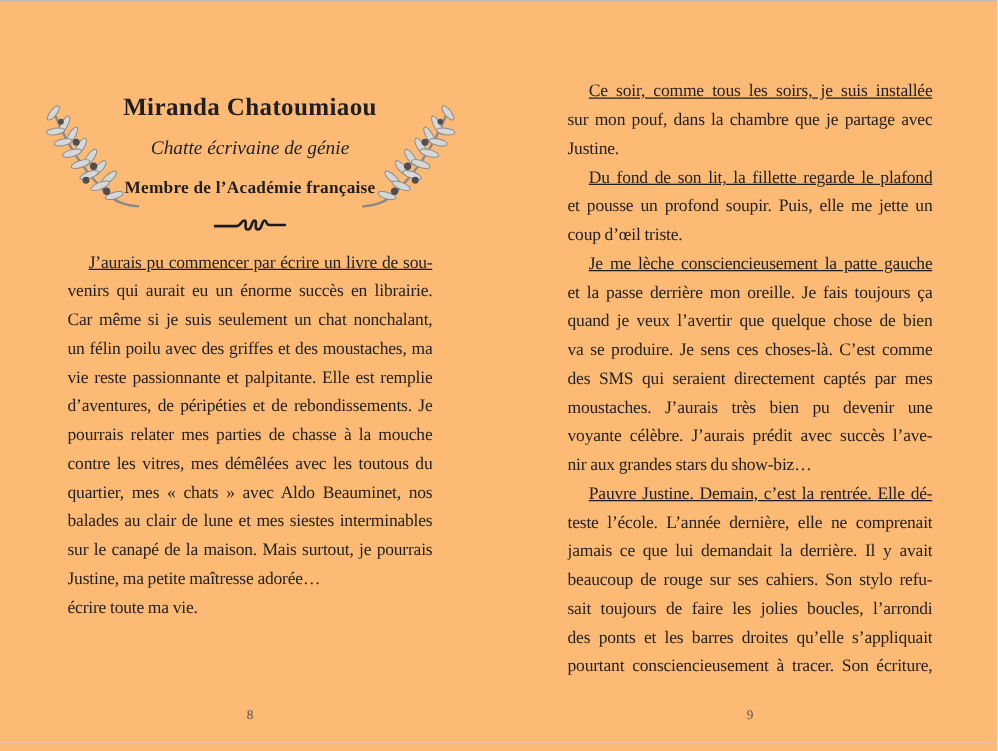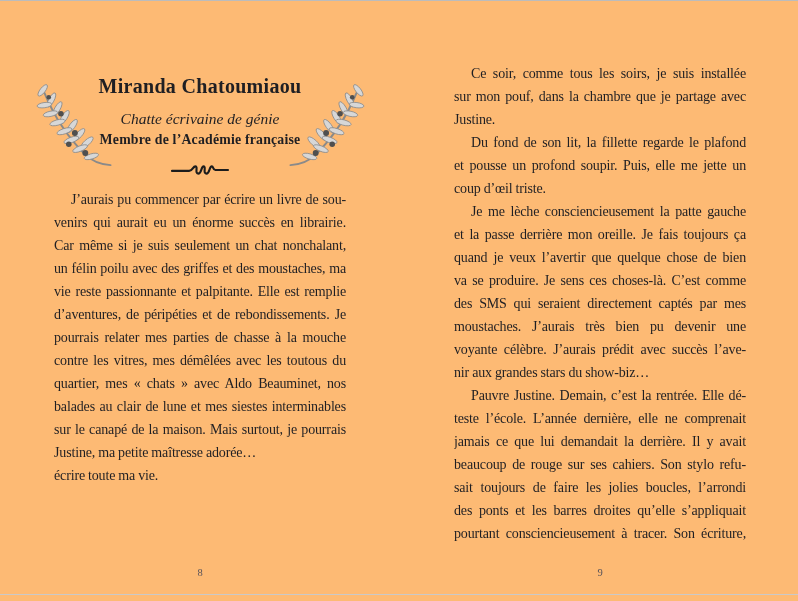--- a/index.html
+++ b/index.html
@@ -23,41 +23,41 @@
   .author {
     font-size: 20px; font-weight: bold; letter-spacing: 0.3px;
     line-height: 24px; margin: 0;
   }
   .role {
     font-style: italic; font-size: 15.5px; line-height: 18px;
     margin-top: 12px;
   }
   .affiliation {
     font-weight: bold; font-size: 13.8px; line-height: 16px;
-    margin-top: 4px; letter-spacing: 0.2px;
+    margin-top: 14px; letter-spacing: 0.2px;
   }
   .divider-wrap { margin-top: 14px; height: 18px; }
 
   .branch { position: absolute; width: 80px; height: 92px; }
   .branch.left { left: 34px; top: 80px; }
   .branch.right { left: 287px; top: 80px; transform: scaleX(-1); }
 
   
   .col {
     position: absolute; width: 292px;
     font-size: 14px; letter-spacing: -0.15px; word-spacing: -0.3px;
   }
-  .col.left-body  { left: 54px;  top: 188px; }
+  .col.left-body  { left: 54px;  top: 199px; }
   .col.right-body { left: 454px; top: 62px; }
   .ln {
     height: 23px; line-height: 23px;
     text-align: justify; text-align-last: justify;
     white-space: normal; overflow: hidden;
   }
-  .ln.ind { padding-left: 17px; }
+  .ln.ind { padding-left: 17px; text-decoration: underline; }
   .ln.end { text-align: left; text-align-last: left; }
 
   
   .pagenum {
     position: absolute; top: 567px; width: 290px;
     text-align: center; font-size: 10.5px; color: #56525a;
   }
   .pagenum.pn-left  { left: 55px; }
   .pagenum.pn-right { left: 455px; }
 </style>

